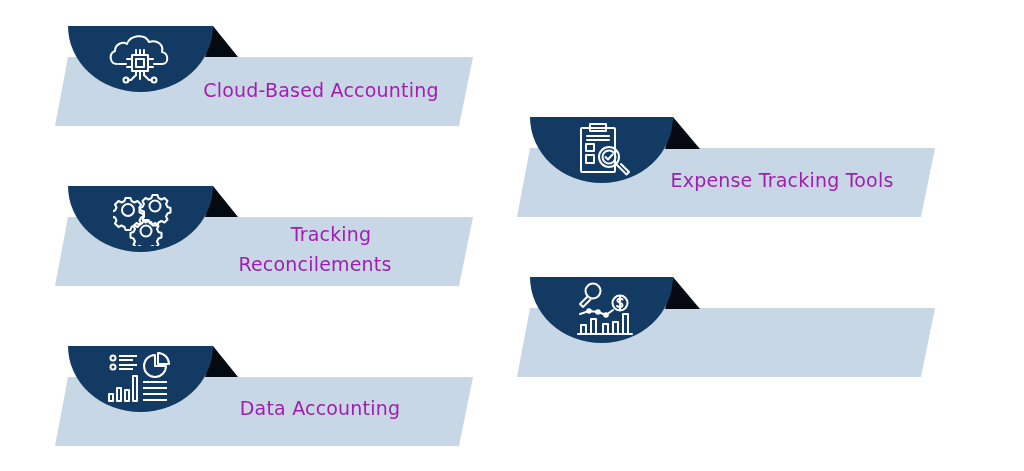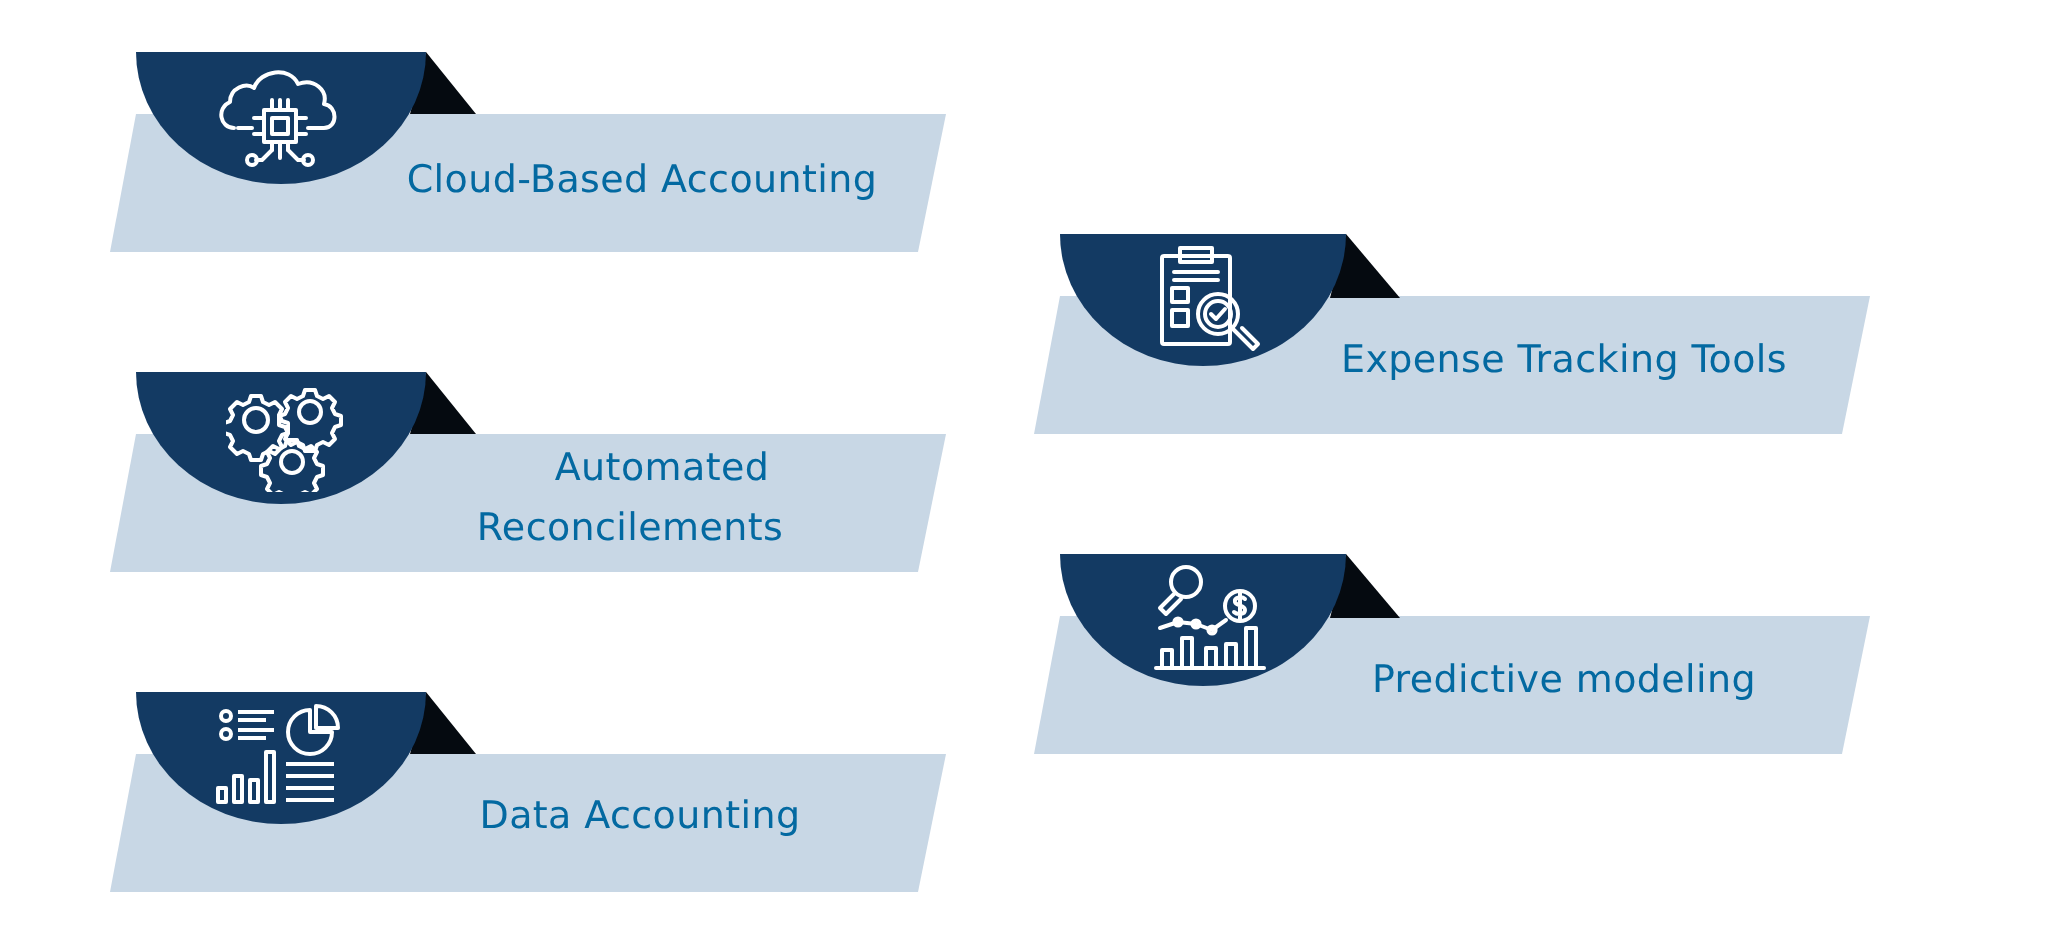--- a/index.html
+++ b/index.html
@@ -6,21 +6,21 @@
   body {
     width: 1024px; height: 471px; position: relative; overflow: hidden;
     background: #ffffff;
     font-family: "DejaVu Sans", sans-serif;
   }
   .card { position: absolute; width: 440px; height: 110px; }
   .card svg.shape { position: absolute; left: 0; top: 0; overflow: visible; }
   .card .icon { position: absolute; }
   .label {
     position: absolute;
-    color: #0369a1;
+    color: #a21caf;
     font-size: 19px;
     letter-spacing: 0.2px;
     white-space: nowrap;
     text-align: center;
     line-height: 30px;
   }
 </style>
 </head>
 <body>
 
@@ -56,21 +56,21 @@
     </g>
     <g transform="translate(42,14)">
       <circle r="5.5"></circle>
       <path d="M-2.5,-11 h5 l1,3 l3,1.5 l3,-1.5 l3,3 l-1.5,3 l1.5,3 l3,1 v4.5 l-3,1 l-1.5,3 l1.5,3 l-3,3 l-3,-1.5 l-3,1.5 l-1,3 h-5 l-1,-3 l-3,-1.5 l-3,1.5 l-3,-3 l1.5,-3 l-1.5,-3 l-3,-1 v-4.5 l3,-1 l1.5,-3 l-1.5,-3 l3,-3 l3,1.5 l3,-1.5 z"></path>
     </g>
     <g transform="translate(33,39)">
       <circle r="5.5"></circle>
       <path d="M-2.5,-11 h5 l1,3 l3,1.5 l3,-1.5 l3,3 l-1.5,3 l1.5,3 l3,1 v4.5 l-3,1 l-1.5,3 l1.5,3 l-3,3 l-3,-1.5 l-3,1.5 l-1,3 h-5 l-1,-3 l-3,-1.5 l-3,1.5 l-3,-3 l1.5,-3 l-1.5,-3 l-3,-1 v-4.5 l3,-1 l1.5,-3 l-1.5,-3 l3,-3 l3,1.5 l3,-1.5 z"></path>
     </g>
   </svg>
-  <div class="label" style="left:186px; top:33px; width:180px;">Automated</div>
+  <div class="label" style="left:186px; top:33px; width:180px;">Tracking</div>
   <div class="label" style="left:170px; top:63px; width:180px;">Reconcilements</div>
 </div>
 
 <div class="card" style="left:55px; top:346px;">
   <svg class="shape" width="440" height="110">
     <polygon points="13,31 418,31 404,100 0,100" fill="#c8d7e5"></polygon>
     <polygon points="158,0 183,31 150,31" fill="#050a10"></polygon>
     <path d="M13,0 L158,0 A72.5,66 0 0 1 13,0 Z" fill="#133a63"></path>
   </svg>
   <svg class="icon" style="left:52px; top:6px;" width="66" height="54" viewBox="0 0 66 54" fill="none" stroke="#fff" stroke-width="2" stroke-linejoin="round">
@@ -119,14 +119,13 @@
     <path d="M12.5,15.5 L5,23 L8,26 L15.5,18.5"></path>
     <circle cx="45" cy="22" r="7.5"></circle>
     <path d="M47.5,18.5 C46,17 42,17.5 42.5,20 C43,22 47.5,21.5 47.5,24 C47.5,26.5 43.5,26.5 42,25 M45,15.5 V28.5"></path>
     <path d="M5,33 L14,30 L23,31 L31,34 L38,29"></path>
     <circle cx="14" cy="30" r="1.8"></circle>
     <circle cx="23" cy="31" r="1.8"></circle>
     <circle cx="31" cy="34" r="1.8"></circle>
     <path d="M3,53 H57"></path>
     <path d="M6,53 V44 H11 V53 M16,53 V38 H21 V53 M28,53 V43 H33 V53 M38,53 V41 H43 V53 M48,53 V33 H53 V53"></path>
   </svg>
-  <div class="label" style="left:150px; top:48px; width:230px;">Predictive modeling</div>
 </div>
 
 </body></html>

